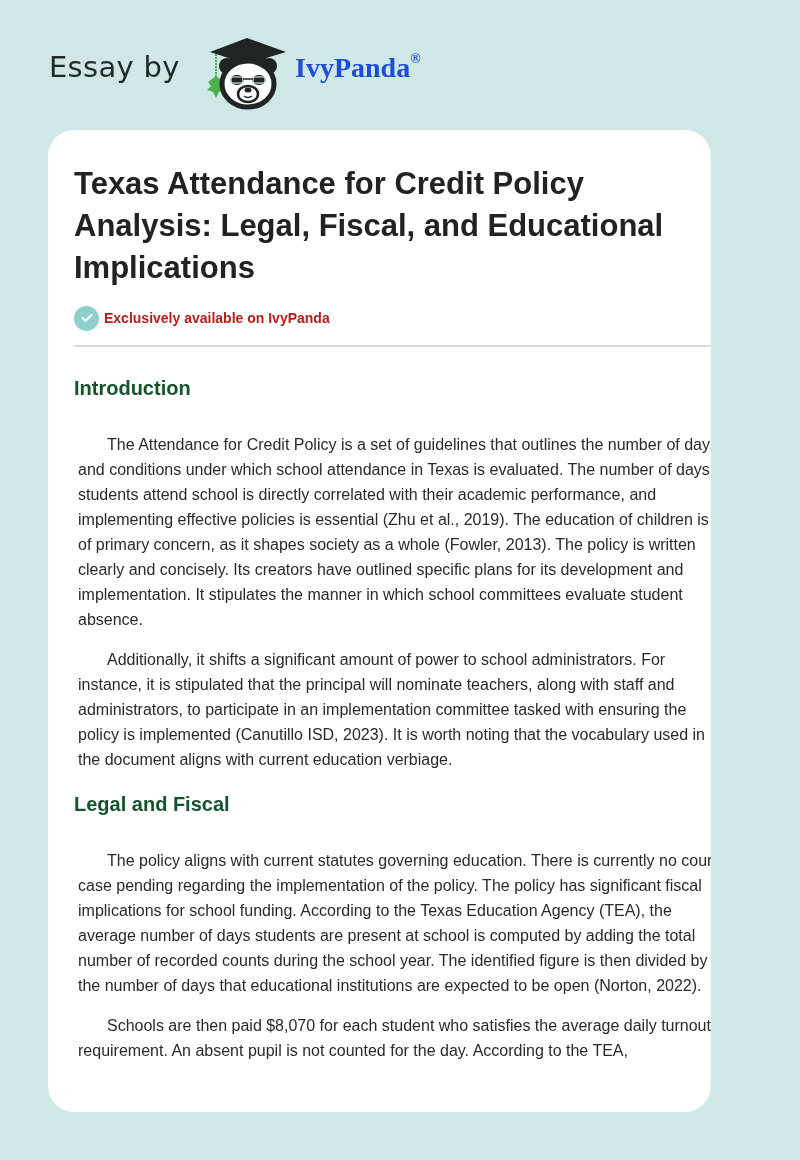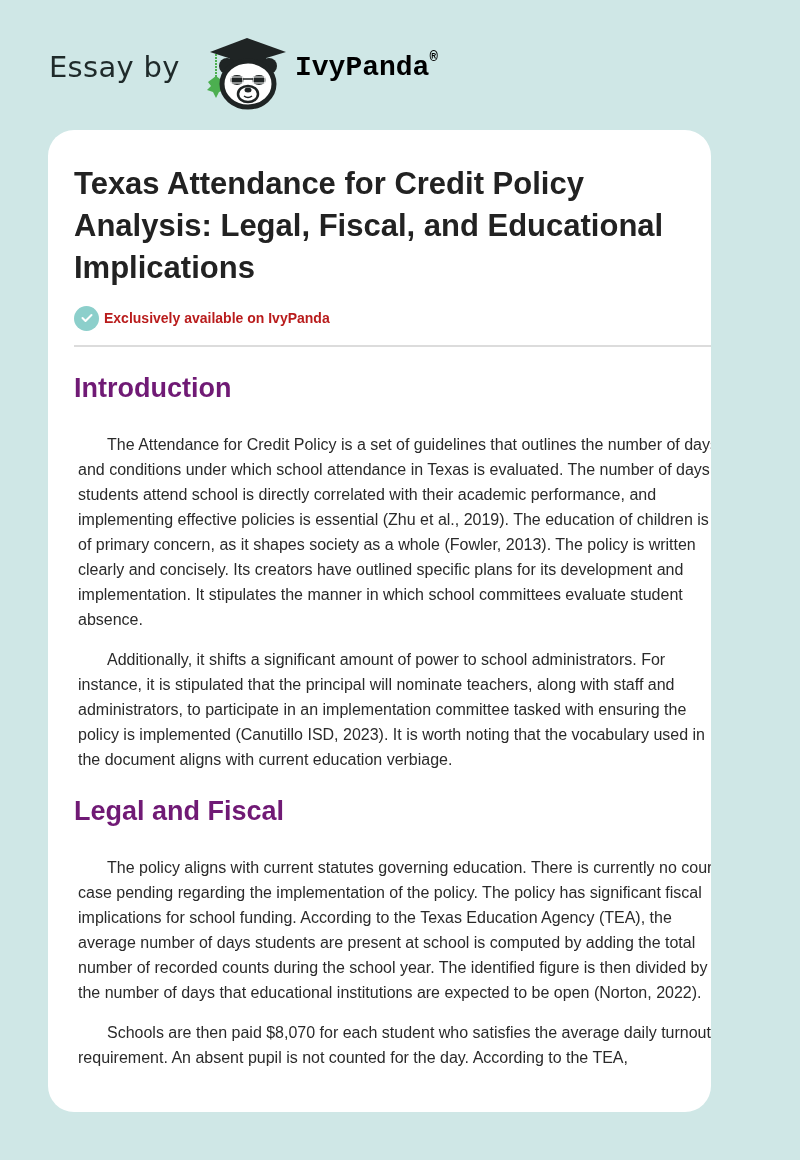--- a/index.html
+++ b/index.html
@@ -35,24 +35,24 @@
       position: absolute;
       left: 202px;
       top: 34px;
       width: 90px;
       height: 76px;
     }
     .brand-name {
       position: absolute;
       left: 295px;
       top: 52px;
-      font-family: Liberation Mono, monospace;
+      font-family: Liberation Serif, serif;
       font-weight: bold;
       font-size: 28px;
-      color: #000000;
+      color: #1d4ed8;
     }
     .brand-name sup {
       font-size: 14px;
       position: relative;
       top: -4px;
     }
     .card {
       position: absolute;
       left: 48px;
       top: 130px;
@@ -97,27 +97,27 @@
       color: #b91c1c;
     }
     .divider {
       margin-top: 14px;
       height: 2px;
       background: #dcdcdc;
       width: 649px;
     }
     h2 {
       margin: 0;
-      font-size: 27px;
+      font-size: 20px;
       line-height: 34px;
       font-weight: bold;
-      color: #701a75;
+      color: #14532d;
     }
     .h2-intro { margin-top: 24px; }
-    .h2-legal { margin-top: 22px; }
+    .h2-legal { margin-top: 15px; }
     p {
       margin: 4px;
       font-size: 16px;
       line-height: 25px;
       color: #2a2a2a;
       text-indent: 29px;
     }
     .p-first { margin-top: 27px; }
     .p-next { margin-top: 15px; }
   </style>

